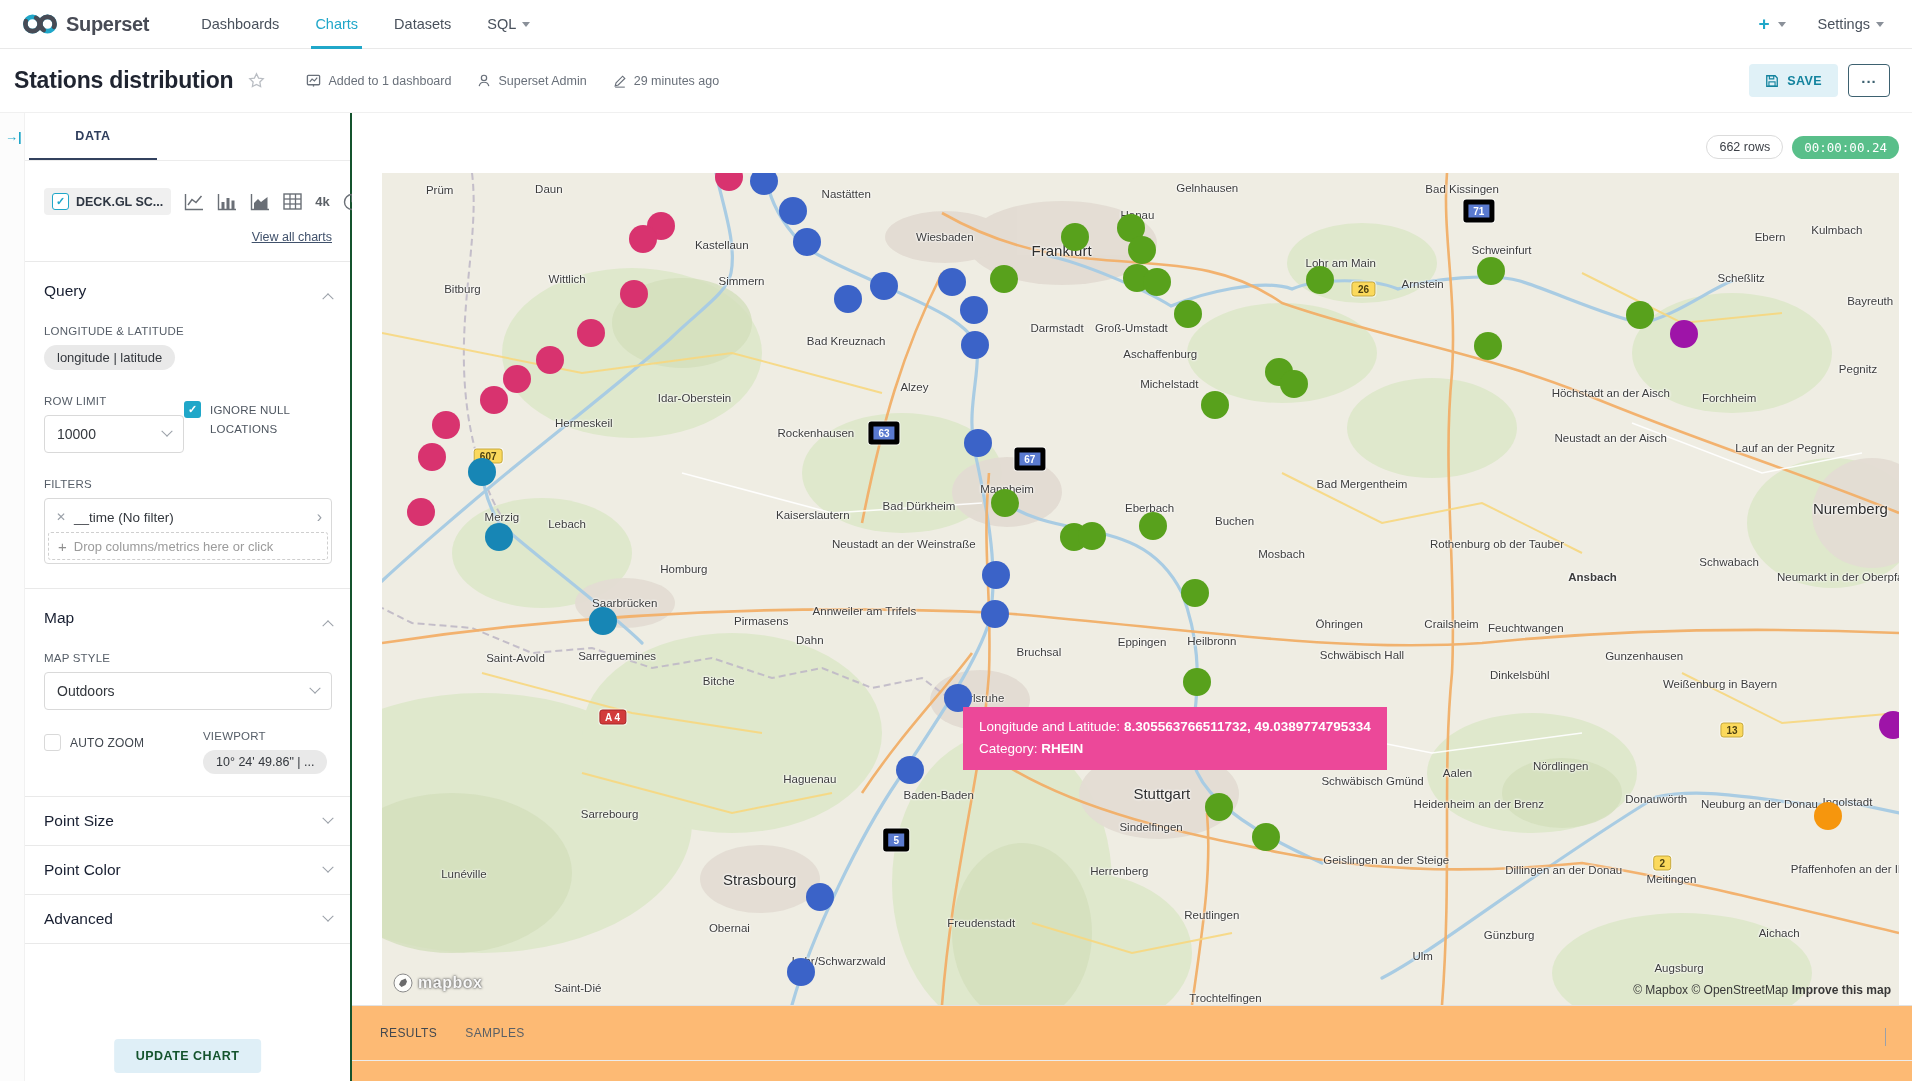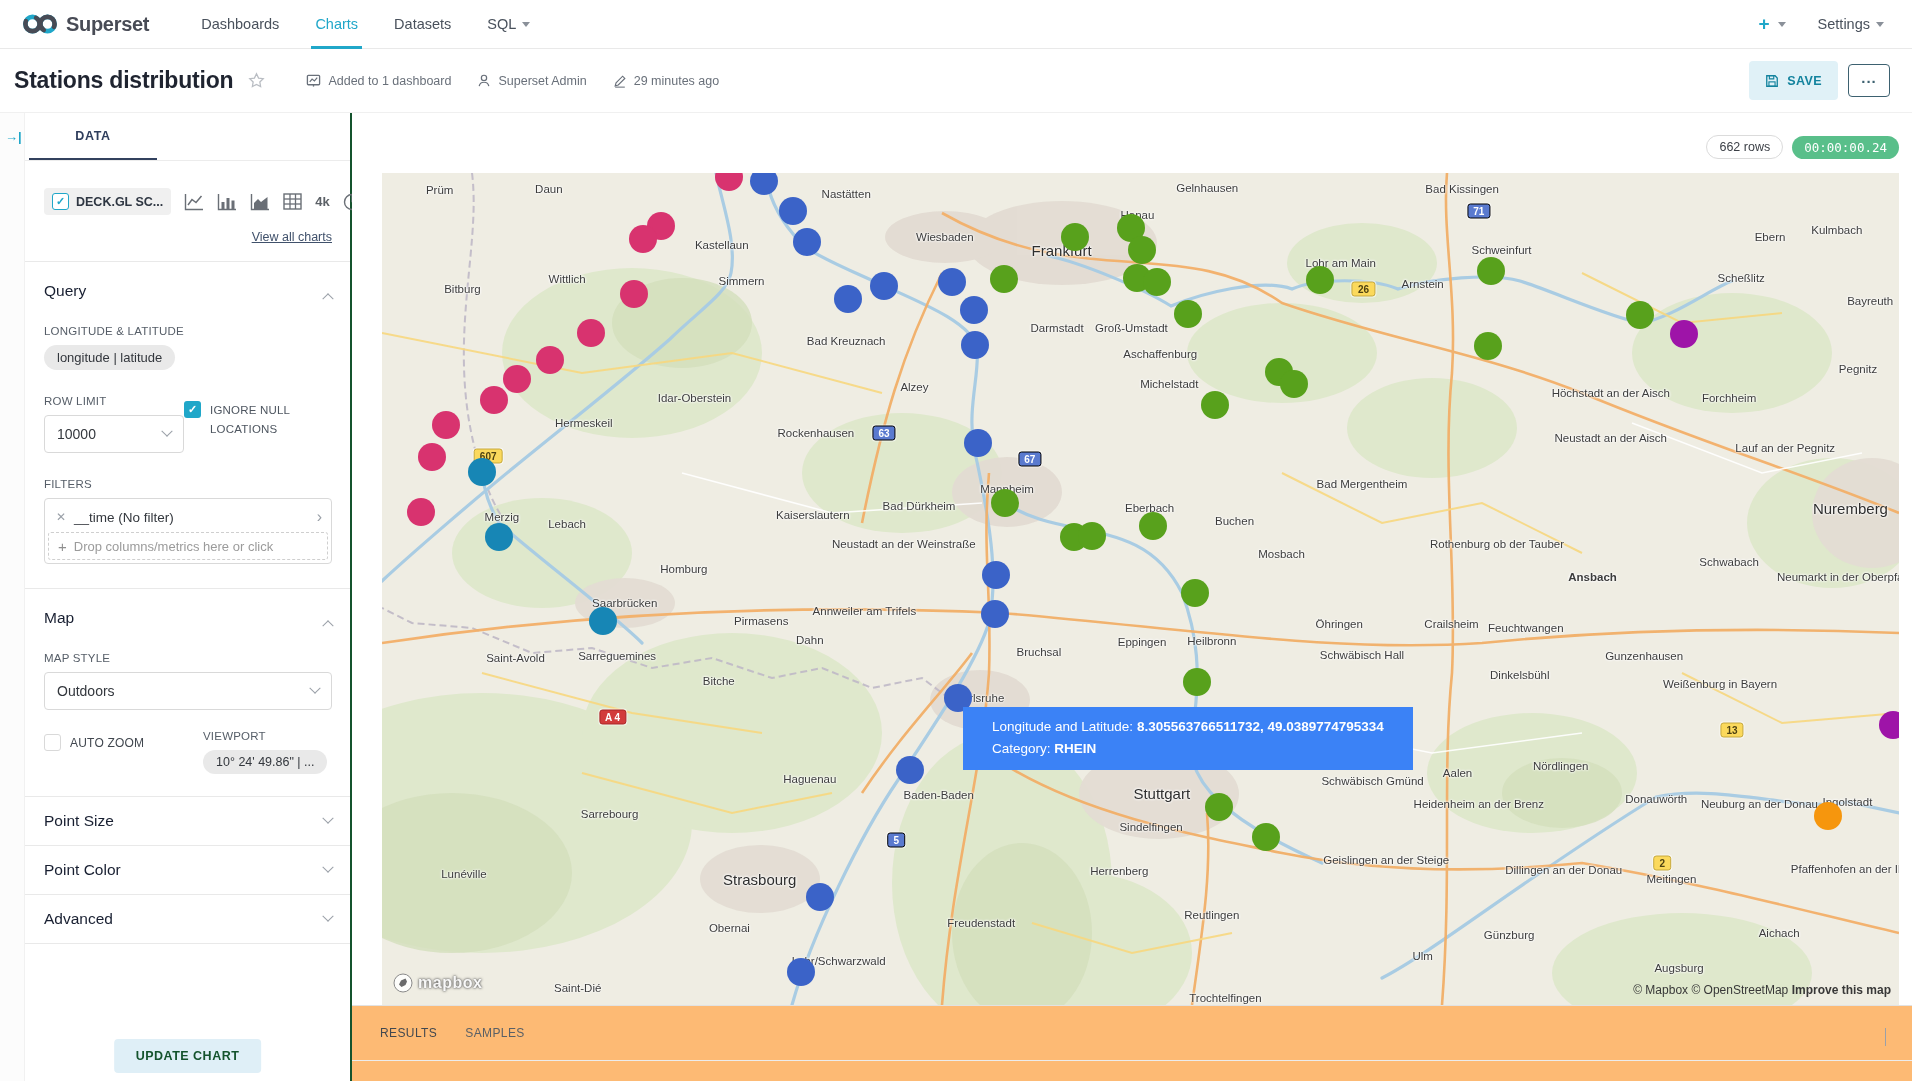--- a/index.html
+++ b/index.html
@@ -18,21 +18,21 @@
   .plus { color:#20A7C9; font-size:19px; font-weight:bold; margin-right:2px; }
   .navright { display:flex; align-items:center; gap:26px; font-size:14.5px; color:#49515C; }
 
   
   .header { position:absolute; top:49px; left:0; right:0; height:64px; background:#fff; border-bottom:1px solid #F0F0F0; display:flex; align-items:center; padding:0 22px 0 14px; }
   .title { font-size:23px; font-weight:bold; color:#1F2430; letter-spacing:-0.2px; }
   .star { margin-left:14px; color:#B9BDC3; }
   .meta { display:flex; align-items:center; gap:26px; margin-left:40px; font-size:12.5px; color:#69707A; }
   .meta-item { display:flex; align-items:center; gap:7px; }
   .hdr-right { margin-left:auto; display:flex; align-items:center; gap:10px; }
-  .save-btn { display:flex; align-items:center; gap:8px; background:#E0F1F7; color:#13839E; border:none; border-radius:4px; height:39px; padding:0 16px; font-size:12.5px; font-weight:bold; letter-spacing:.4px; cursor:pointer; font-family:inherit; }
+  .save-btn { display:flex; align-items:center; gap:8px; background:#E0F1F7; color:#13839E; border:none; border-radius:4px; height:33px; padding:0 16px; font-size:12.5px; font-weight:bold; letter-spacing:.4px; cursor:pointer; font-family:inherit; }
   .more-btn { width:42px; height:33px; border:1.5px solid #3D6170; border-radius:4px; background:#fff; color:#3D6170; font-size:15px; font-weight:bold; letter-spacing:1px; line-height:1; cursor:pointer; display:flex; align-items:center; justify-content:center; padding-bottom:7px; }
 
   
   .rail { position:absolute; top:113px; left:0; bottom:0; width:25px; background:#FCFCFC; border-right:1px solid #F1F1F1; }
   .rail-ico { position:absolute; top:16px; left:5px; color:#20A7C9; font-size:13px; font-weight:bold; cursor:pointer; }
 
   
   .panel { position:absolute; top:113px; left:25px; bottom:0; width:327px; background:#fff; border-right:2px solid #14532d; }
   .tabbar { height:48px; border-bottom:1px solid #ECECEC; display:flex; }
   .tab { width:128px; margin-left:4px; display:flex; align-items:center; justify-content:center; font-size:12.5px; font-weight:bold; color:#2E3D5C; letter-spacing:.6px; border-bottom:2px solid #32415E; cursor:pointer; }
@@ -78,24 +78,24 @@
   .rows-pill { background:#fff; border:1px solid #DBDBDB; border-radius:13px; padding:4px 12px; font-size:12.5px; color:#3B3F46; }
   .timer-pill { background:#59BF8A; border-radius:13px; padding:4px 12px; font-size:12.5px; color:#fff; font-family:"DejaVu Sans Mono", monospace; }
 
   
   .map { position:absolute; left:30px; top:60px; width:1517px; height:832px; background:#EFEDE3; overflow:hidden; }
   .map svg.base { position:absolute; inset:0; z-index:0; }
   .map-label { position:absolute; z-index:2; transform:translate(-50%,-50%); font-size:11.5px; color:#3C3C3C; white-space:nowrap; text-shadow:0 0 3px #fff, 0 0 3px #fff, 0 0 2px #fff; }
   .map-label.big { font-size:15px; color:#2E2E2E; }
   .shield { position:absolute; z-index:2; transform:translate(-50%,-50%); font-size:10px; font-weight:bold; border-radius:3px; padding:1px 5px; box-shadow:0 0 0 1px rgba(255,255,255,.6); }
   .shield.yellow { background:#FBD95C; color:#4E4212; border:1px solid #C4A73B; }
-  .shield.blue { background:#5A7ACF; color:#fff; border:1px solid #000000; }
+  .shield.blue { background:#5A7ACF; color:#fff; border:5px solid #000000; }
   .shield.red { background:#D23B3B; color:#fff; border:1px solid #A92626; }
   .dot { position:absolute; z-index:3; width:28px; height:28px; margin:-14px 0 0 -14px; border-radius:50%; }
-  .tooltip { position:absolute; z-index:5; left:581px; top:534px; background:#3b82f6; color:#fff; font-size:13.5px; line-height:1.65; padding:9px 29px; white-space:nowrap; }
+  .tooltip { position:absolute; z-index:5; left:581px; top:534px; background:#ec4899; color:#fff; font-size:13.5px; line-height:1.65; padding:9px 16px; white-space:nowrap; }
   .tooltip b { font-weight:bold; }
   .mapbox-logo { position:absolute; z-index:6; left:11px; bottom:12px; display:flex; align-items:center; gap:5px; color:rgba(255,255,255,.95); font-size:16px; font-weight:bold; letter-spacing:.5px; text-shadow:0 0 3px rgba(90,90,90,.9), 0 0 2px rgba(90,90,90,.9); }
   .attrib { position:absolute; z-index:6; right:8px; bottom:8px; font-size:12px; color:#383838; }
   .attrib b { font-weight:bold; }
 
   
   .results { position:absolute; left:0; right:0; top:892px; height:76px; border-top:1px solid #E2E2E2; background:#fdba74; }
   .results-tabs { display:flex; align-items:center; height:55px; border-bottom:1px solid #ECECEC; padding-left:14px; gap:0; }
   .rtab { font-size:12px; letter-spacing:.4px; color:#42484F; padding:0 14px; cursor:pointer; }
   .rtab.dim { color:#5A6066; }

